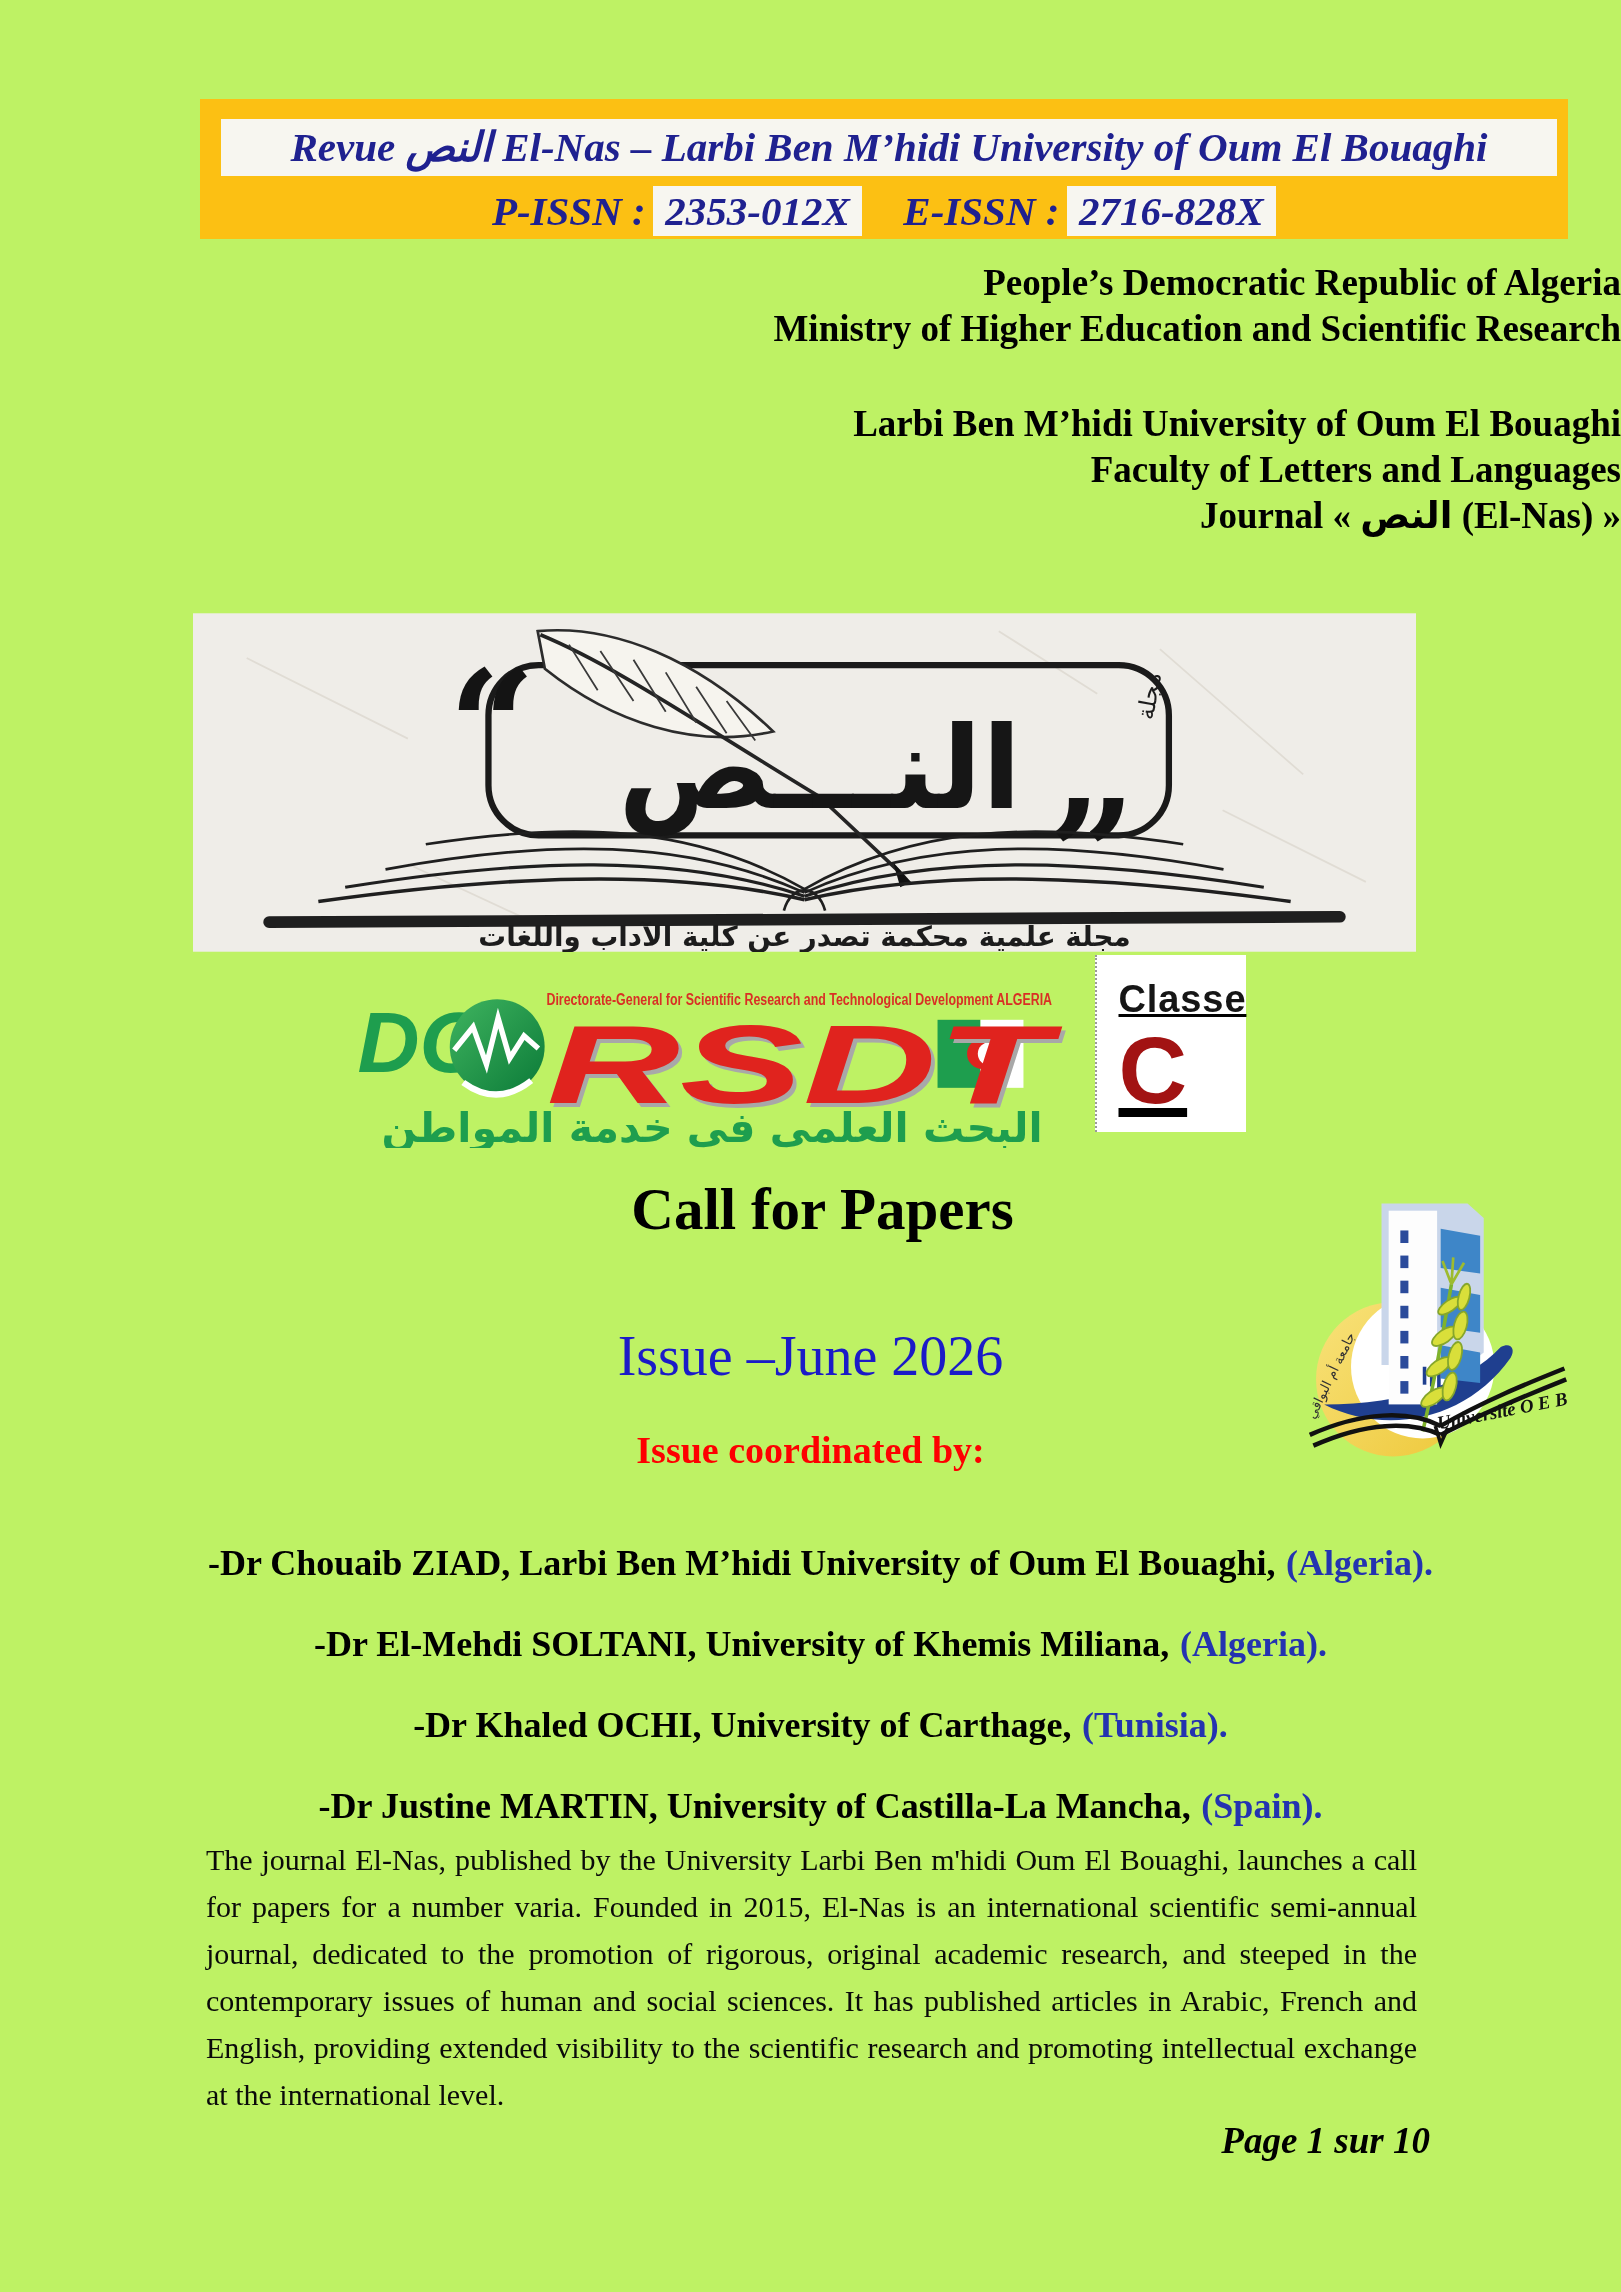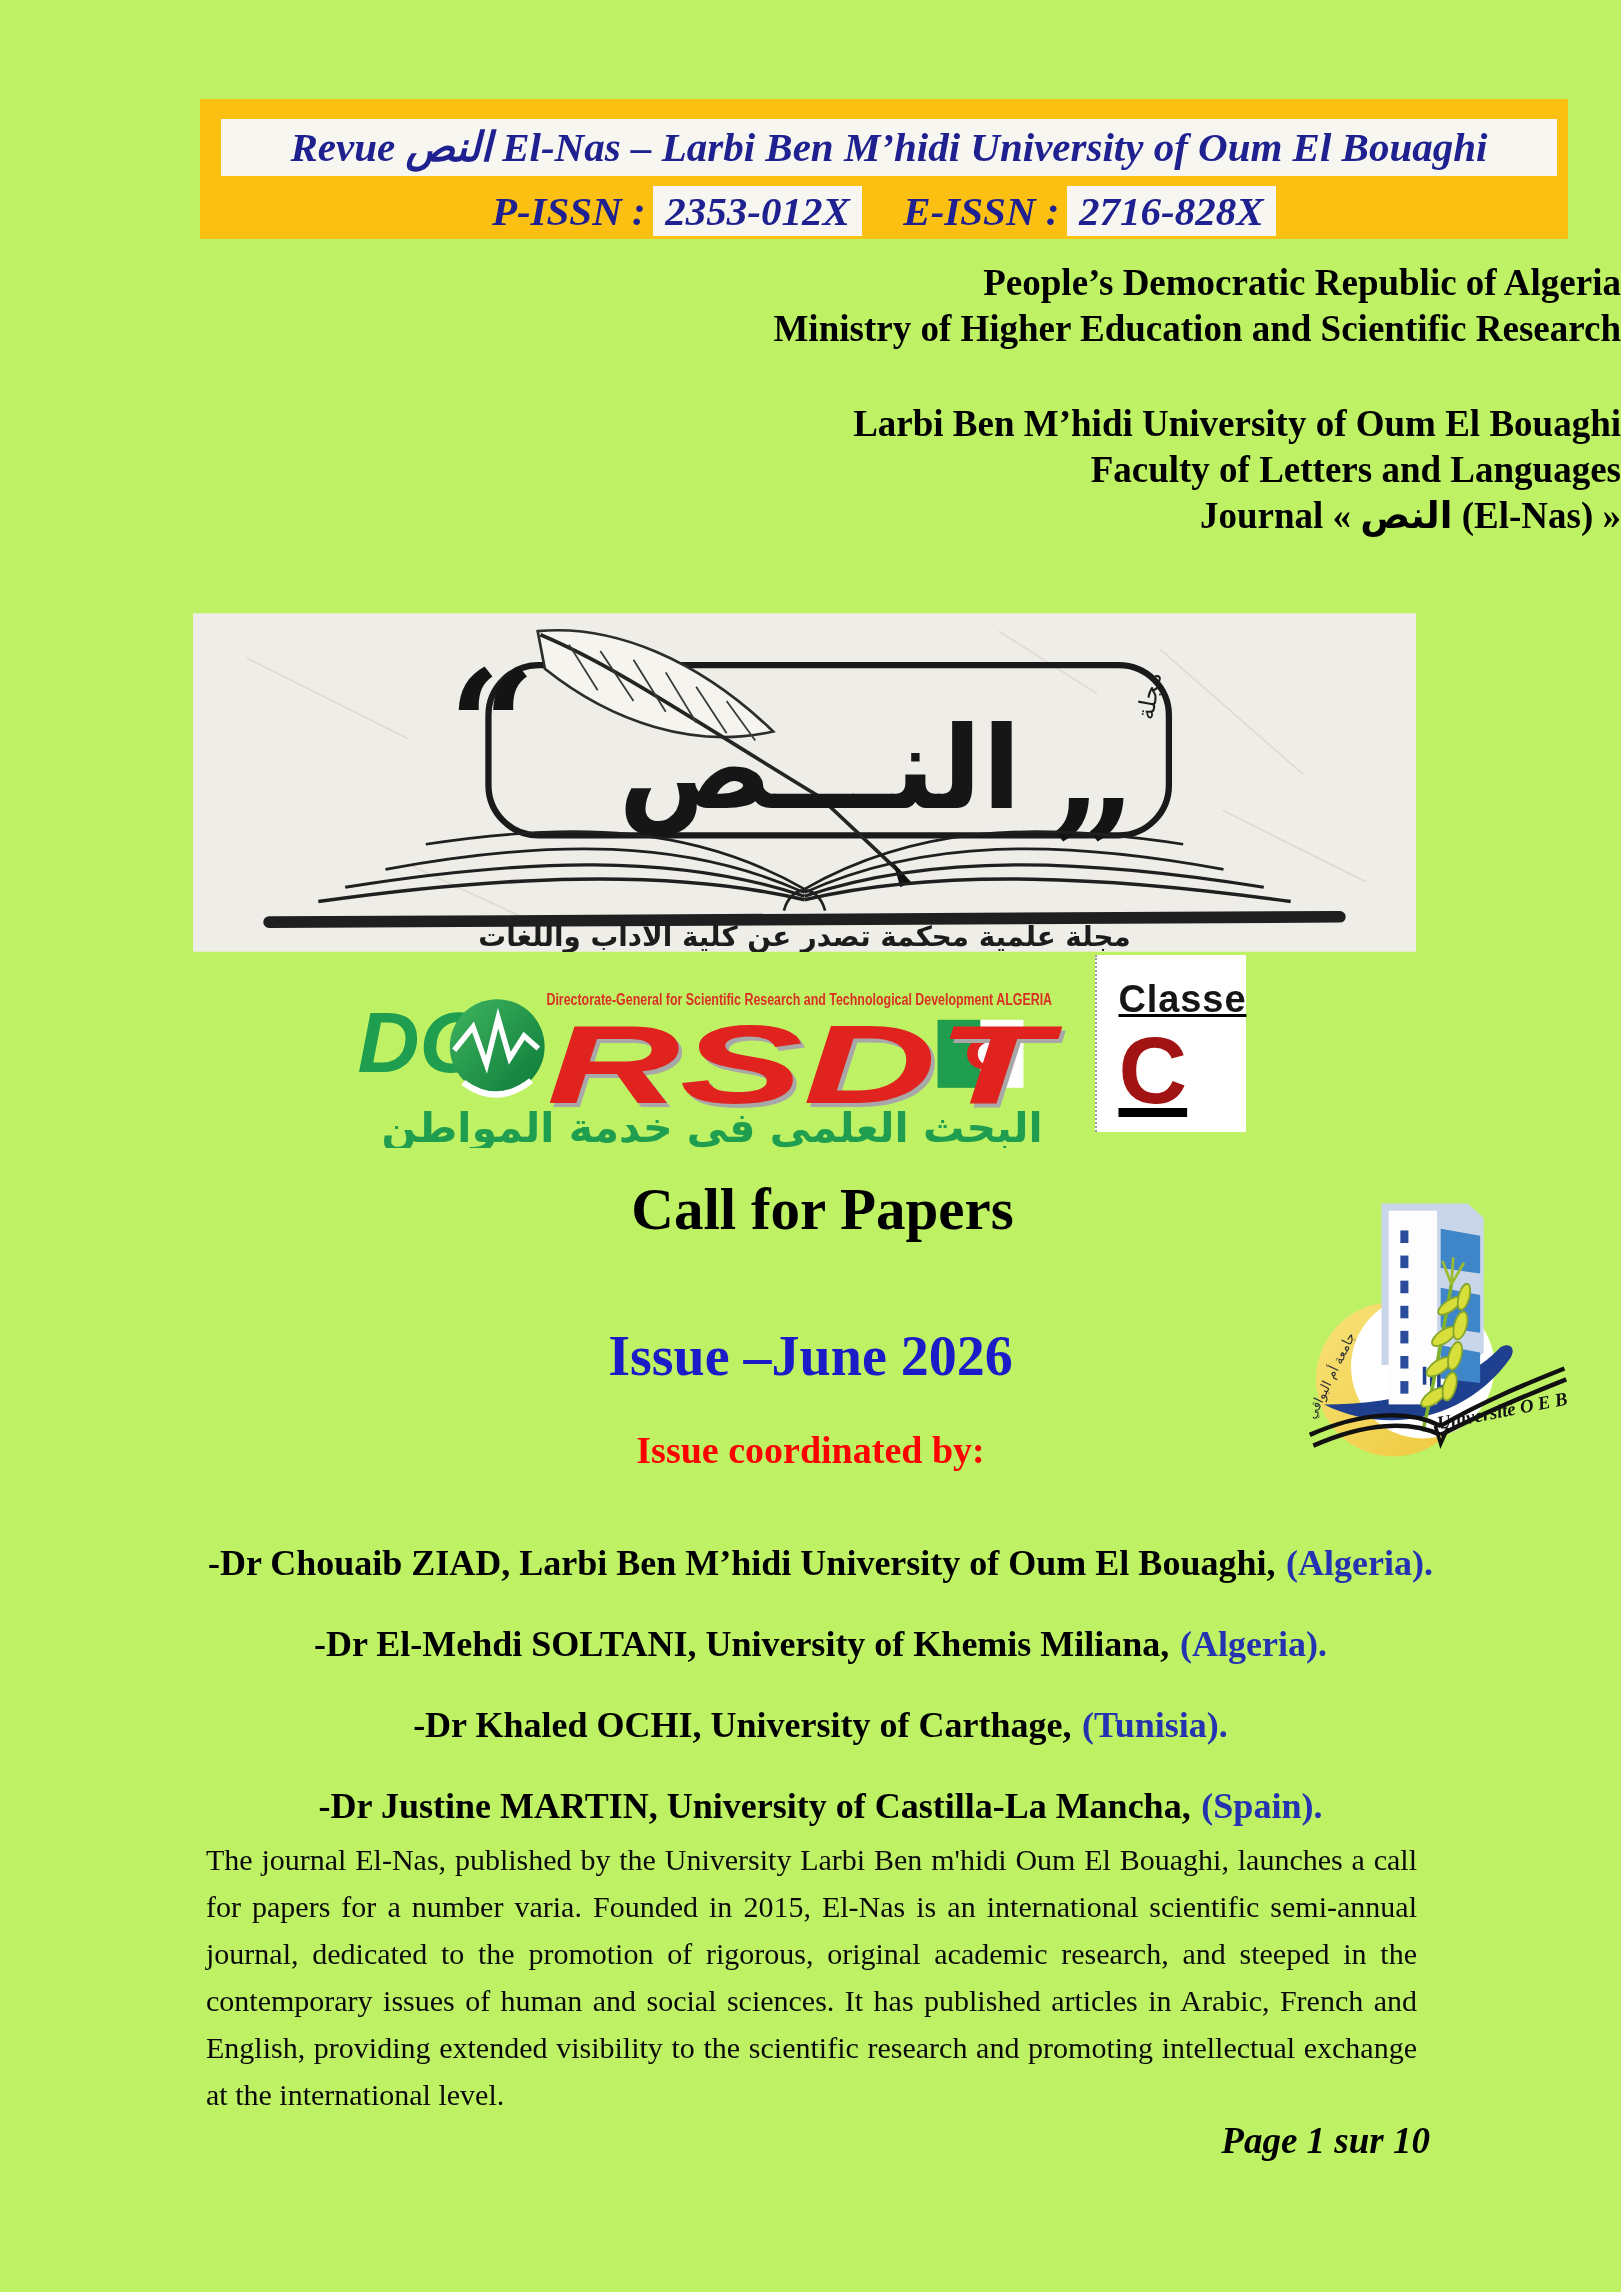--- a/index.html
+++ b/index.html
@@ -43,21 +43,21 @@
     border-left:2.7px dotted #9a9a9a; padding:23px 0 0 21.5px;
     font-family:"Liberation Sans","DejaVu Sans",sans-serif; background:#ffffff;text-decoration:underline;
   }
   .classe-label { font-size:38px; font-weight:bold; color:#161616; letter-spacing:0.9px; }
   .classe-grade { font-size:95px; font-weight:bold; color:#A21313; line-height:0.95; margin-top:3.6px; }
 
   
   .call-title   { position:absolute; top:1175px; width:100%; text-align:center;
                   font-size:59px; font-weight:bold; color:#000;padding-left:12px; }
   .issue-line   { position:absolute; top:1324px; width:100%; text-align:center;
-                  font-size:56px; font-weight:bold; color:#1B1BC8; }
+                  font-size:56px; font-weight:normal; color:#1B1BC8; }
   .coordinated-by { position:absolute; top:1428px; width:100%; text-align:center;
                   font-size:38px; font-weight:bold; color:#FE0000; }
 
   
   .coordinators { position:absolute; top:1522px; left:0; width:100%;margin-left:10px; }
   .coordinator  { height:81px; display:flex; justify-content:center; align-items:center;
                   font-size:36px; font-weight:bold; color:#000; }
   .coordinator .country { color:#2433B0; margin-left:10.7px; }
 
   

